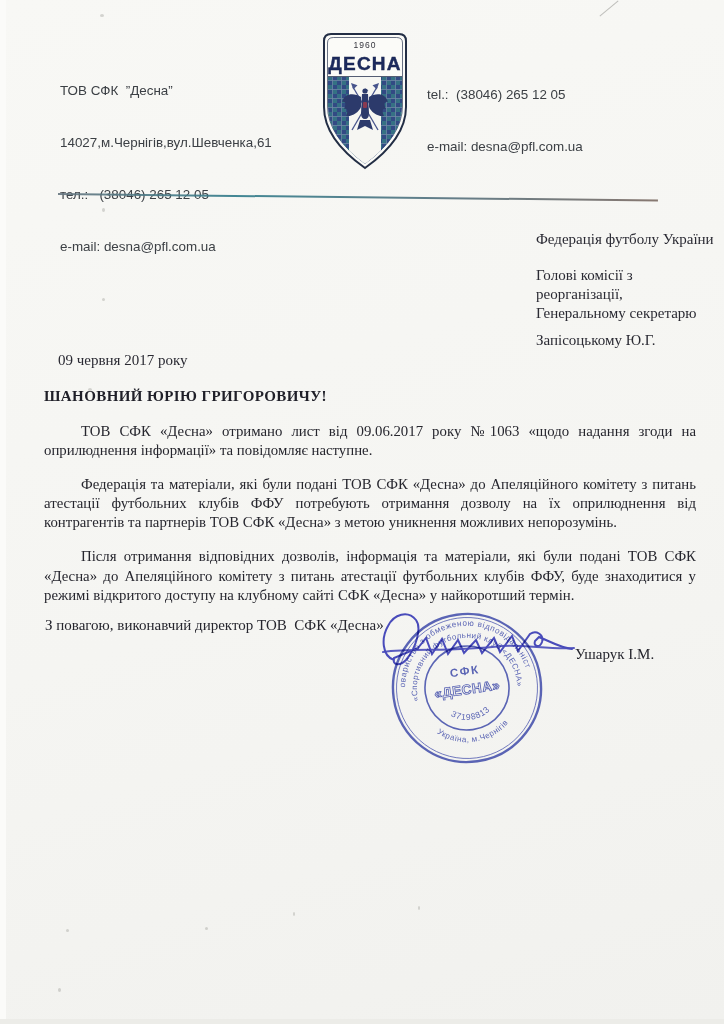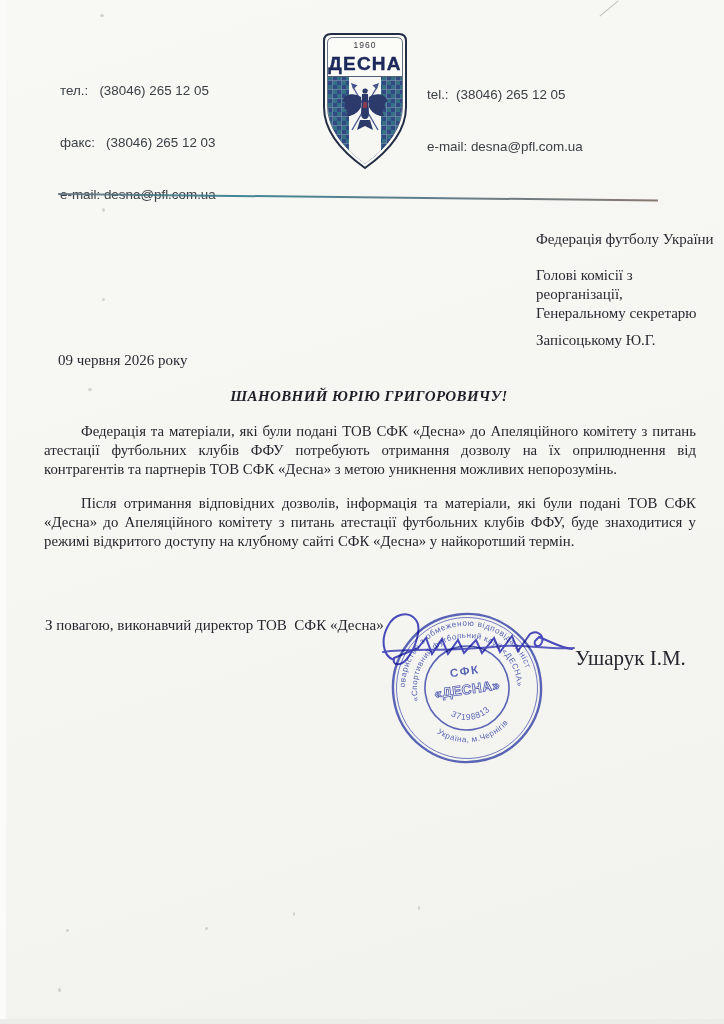--- a/index.html
+++ b/index.html
@@ -27,30 +27,30 @@
              transform:rotate(0.62deg); transform-origin:left center; opacity:.9; }
 
   
   .rcp { position:absolute; left:536px; font-size:15px; line-height:19px; color:#2a2a33; }
   .rcp-org    { top:230px; width:190px; white-space:nowrap; }
   .rcp-lines  { top:266px; width:190px; }
   .rcp-person { top:331px; width:190px; }
 
   .date-line { position:absolute; left:58px; top:352px; font-size:15px; color:#2a2a33; }
 
-  .salutation { position:absolute; left:44px; top:388px; width:650px; text-align:center;
-                font-size:15px; font-weight:bold; letter-spacing:.4px; color:#1f1f28;font-style:italic; }
+  .salutation { position:absolute; left:44px; top:388px; width:650px; 
+                font-size:15px; font-weight:bold; letter-spacing:.4px; color:#1f1f28; }
 
   .body-text { position:absolute; left:44px; top:422px; width:652px; z-index:1;
                font-size:14.8px; line-height:19.1px; text-align:justify; color:#26262e; }
   .body-text p { margin:0 0 15px 0; text-indent:37px; }
 
   .closing { position:absolute; left:45px; top:617px; font-size:15px; white-space:pre;
              color:#26262e; z-index:1; }
-  .signer  { position:absolute; left:575px; top:646px; font-size:21px; color:#26262e; z-index:1; }
+  .signer  { position:absolute; left:575px; top:646px; font-size:15px; color:#26262e; z-index:1; }
 
   .stamp     { position:absolute; left:383px; top:604px; z-index:2;
                mix-blend-mode:multiply; opacity:.88; }
   .signature { position:absolute; left:352px; top:604px; z-index:3;
                mix-blend-mode:multiply; opacity:.92; }
 
   .stamp text, .stamp textPath { font-family:"Liberation Sans", sans-serif; }
   .crest text { font-family:"Liberation Sans", sans-serif; }
 </style>
 </head>
@@ -65,22 +65,23 @@
   <div class="speck" style="left:102px;top:208px;width:3px;height:4px;"></div>
   <div class="speck" style="left:102px;top:298px;width:3px;height:3px;"></div>
   <div class="speck" style="left:88px;top:388px;width:4px;height:3px;"></div>
   <div class="speck" style="left:205px;top:927px;width:3px;height:3px;"></div>
   <div class="speck" style="left:293px;top:912px;width:2px;height:4px;"></div>
   <div class="speck" style="left:66px;top:929px;width:3px;height:3px;"></div>
   <div class="speck" style="left:58px;top:988px;width:3px;height:4px;"></div>
   <div class="speck" style="left:418px;top:906px;width:2px;height:4px;"></div>
 
   <div class="hdr hdr-left">
+    <div>ТОВ СФК  ”Десна”</div>
+    <div>14027,м.Чернігів,вул.Шевченка,61</div>
     <div>тел.:   (38046) 265 12 05</div>
-    <div>факс:   (38046) 265 12 03</div>
     <div>e-mail: desna@pfl.com.ua</div>
   </div>
 
   <div class="hdr hdr-right">
     <div>tel.:  (38046) 265 12 05</div>
     <div>e-mail: desna@pfl.com.ua</div>
   </div>
 
   <svg class="crest" width="92" height="140" viewBox="0 0 92 140">
     <defs>
@@ -124,25 +125,26 @@
   <div class="divider"></div>
 
   <div class="rcp rcp-org">Федерація футболу України</div>
   <div class="rcp rcp-lines">
     <div>Голові комісії з</div>
     <div>реорганізації,</div>
     <div>Генеральному секретарю</div>
   </div>
   <div class="rcp rcp-person">Запісоцькому Ю.Г.</div>
 
-  <div class="date-line">09 червня 2026 року</div>
+  <div class="date-line">09 червня 2017 року</div>
 
   <div class="salutation">ШАНОВНИЙ ЮРІЮ ГРИГОРОВИЧУ!</div>
 
   <div class="body-text">
+    <p>ТОВ СФК «Десна» отримано лист від 09.06.2017 року №1063 «щодо надання згоди на оприлюднення інформації» та повідомляє наступне.</p>
     <p>Федерація та матеріали, які були подані ТОВ СФК «Десна» до Апеляційного комітету з питань атестації футбольних клубів ФФУ потребують отримання дозволу на їх оприлюднення від контрагентів та партнерів ТОВ СФК «Десна» з метою уникнення можливих непорозумінь.</p>
     <p>Після отримання відповідних дозволів, інформація та матеріали, які були подані ТОВ СФК «Десна» до Апеляційного комітету з питань атестації футбольних клубів ФФУ, буде знаходитися у режимі відкритого доступу на клубному сайті СФК «Десна» у найкоротший термін.</p>
   </div>
 
   <div class="closing">З повагою, виконавчий директор ТОВ  СФК «Десна»</div>
   <div class="signer">Ушарук І.М.</div>
 
   <svg class="stamp" width="168" height="168" viewBox="-84 -84 168 168">
     <defs>
       <path id="arcOuterTop" d="M -61.1 -10.8 A 62 62 0 0 1 61.1 -10.8"></path>

